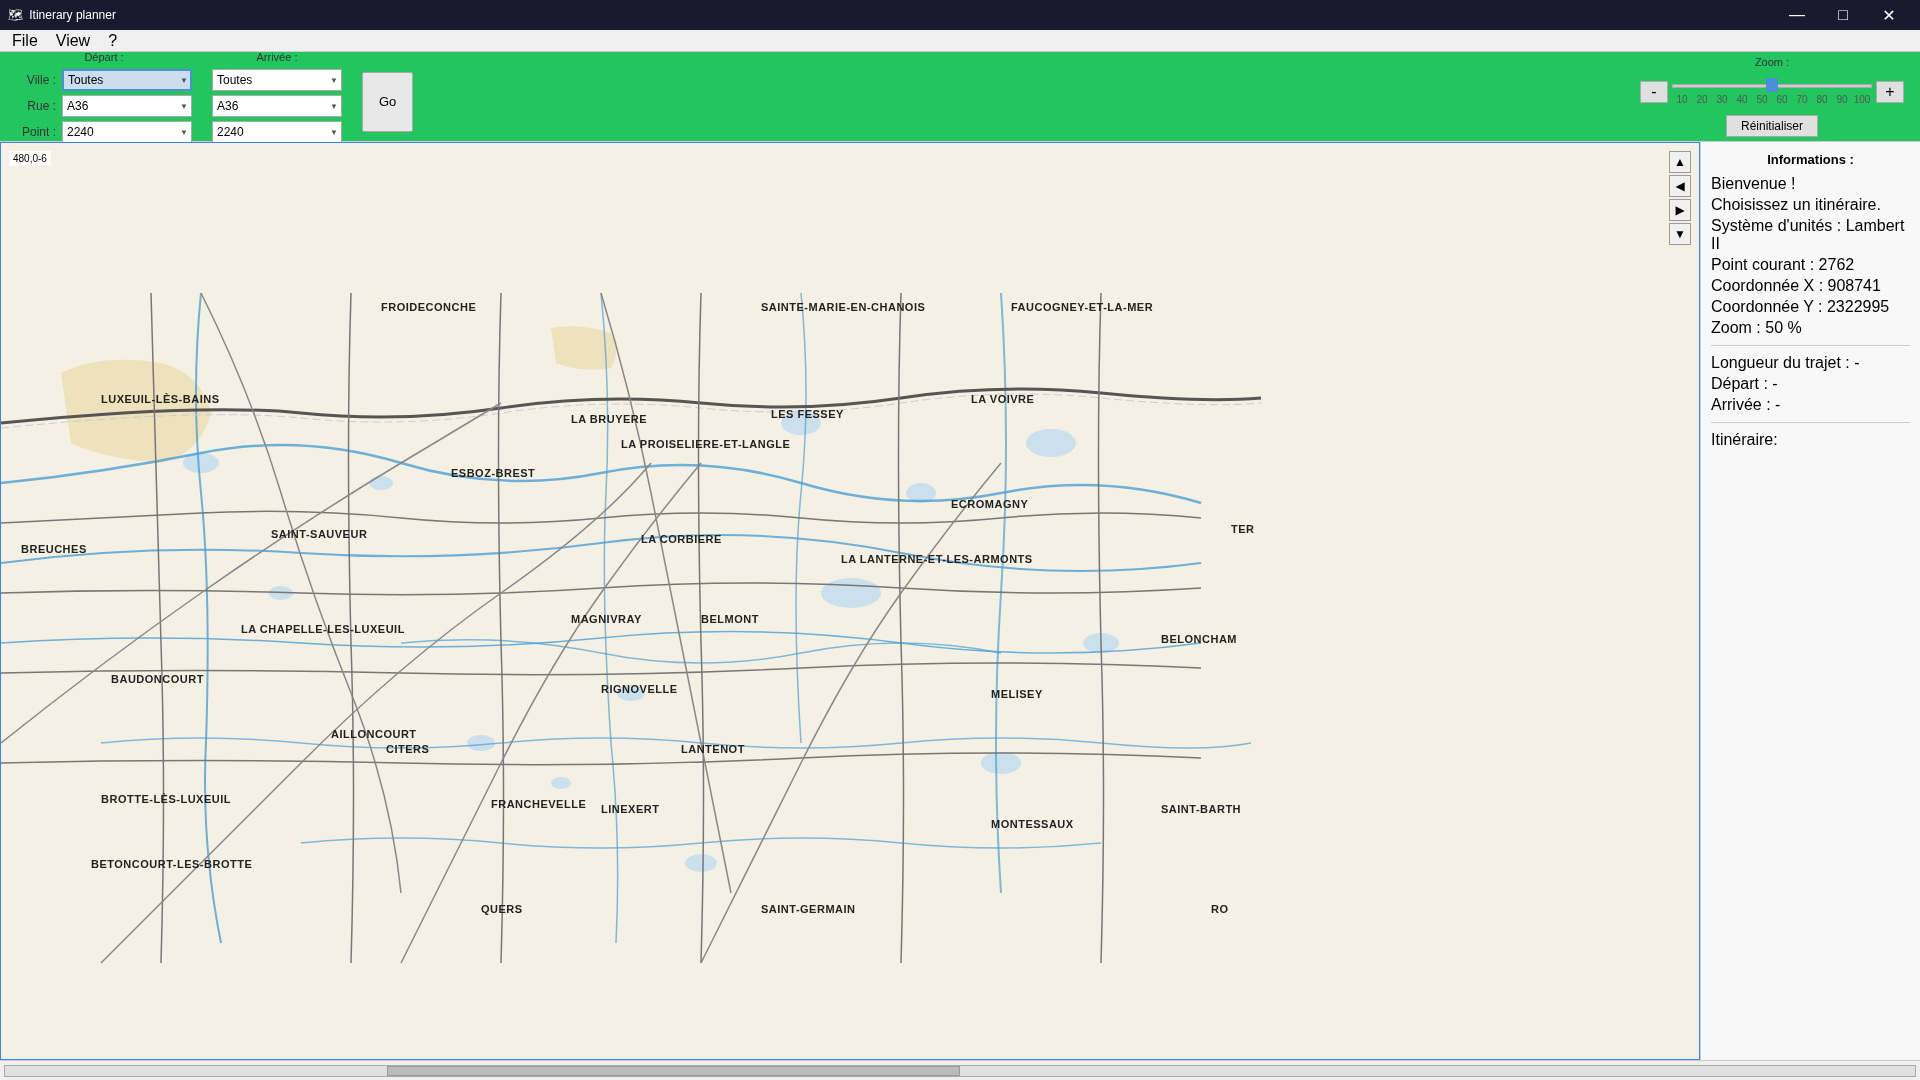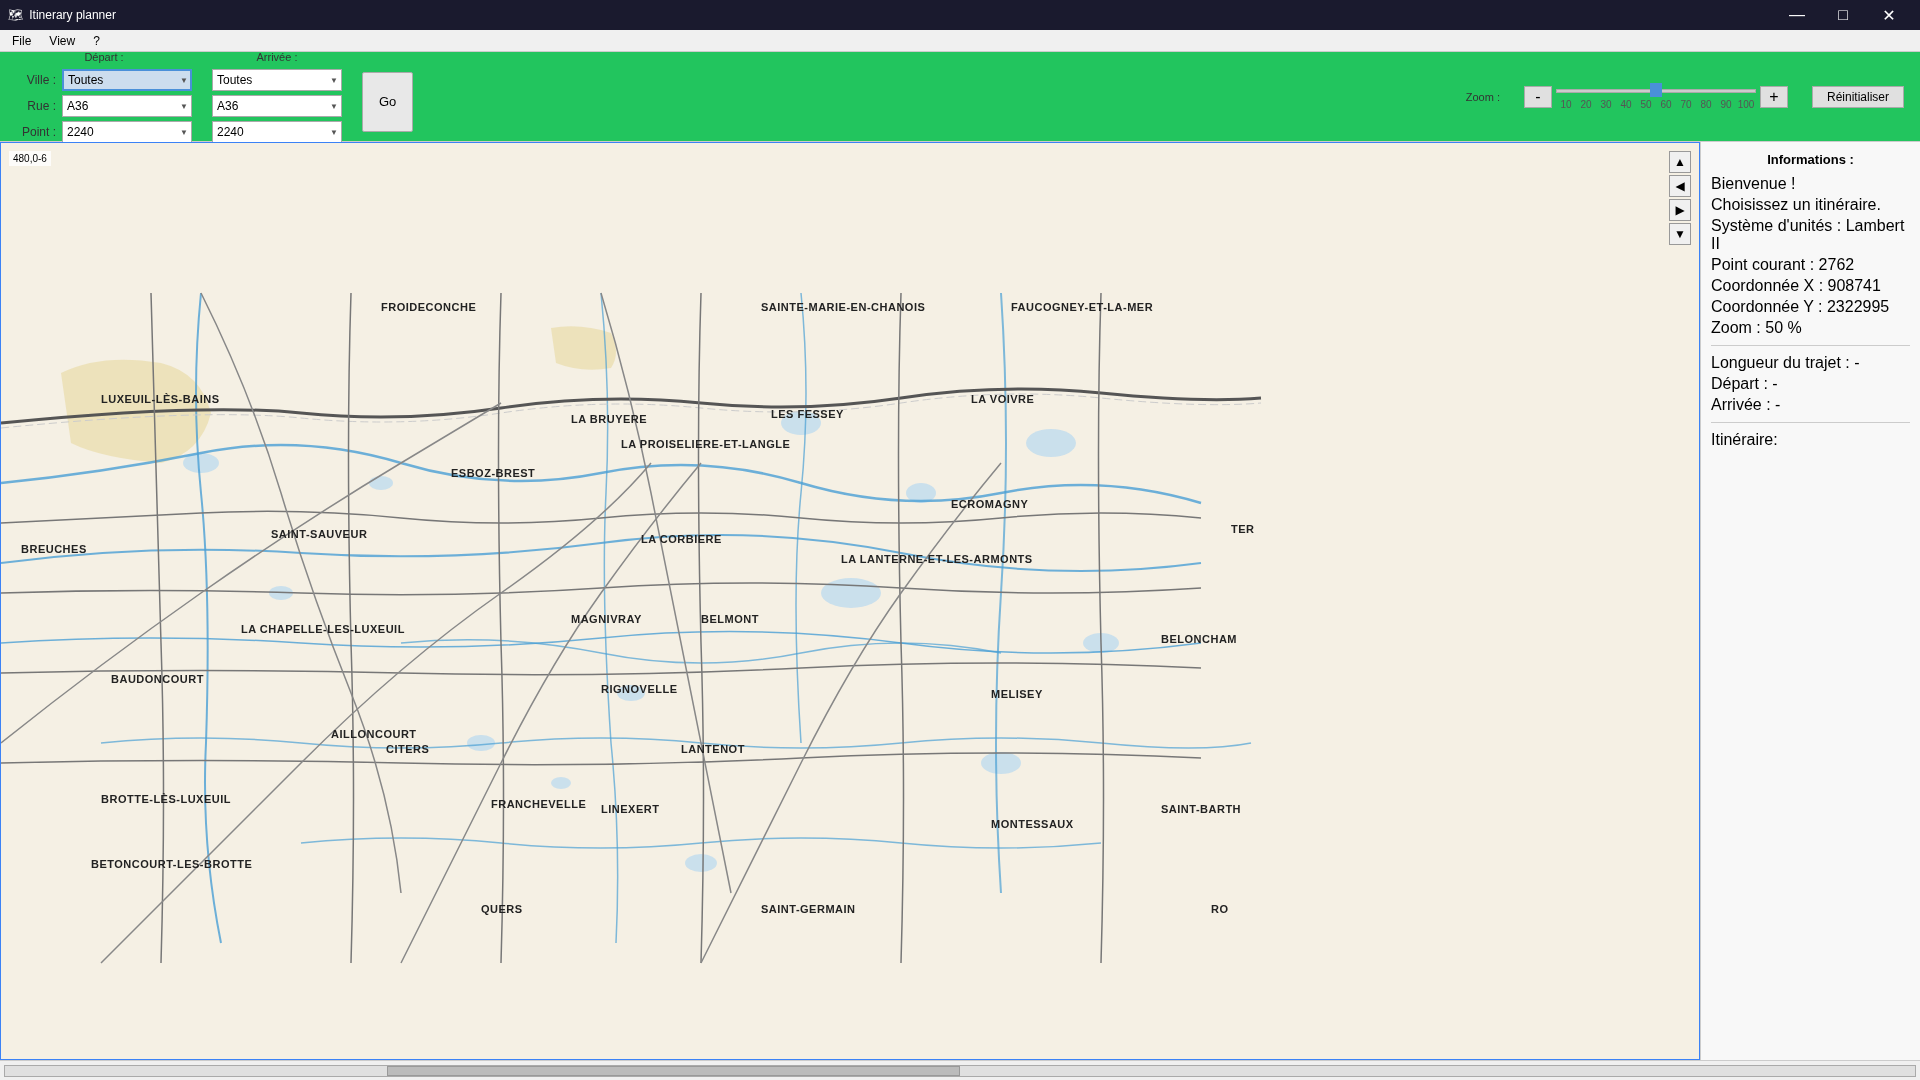--- a/index.html
+++ b/index.html
@@ -30,21 +30,21 @@
       border-bottom: 1px solid #ccc;
       height: 22px;
       display: flex;
       align-items: center;
       padding: 0 4px;
       gap: 2px;
     }
     .menu-item {
       padding: 2px 8px;
       cursor: pointer;
-      font-size: 12px;
+      font-size: 16px;
     }
 
     
     #controls-bar {
       background: #22c55e;
       border-bottom: 1px solid #ccc;
       height: 90px;
       display: flex;
       align-items: center;
       padding: 8px 16px;
@@ -84,21 +84,21 @@
       border: 1px solid #aaa;
       border-radius: 2px;
       padding: 4px 16px;
       cursor: pointer;
       font-size: 13px;
       height: 60px;
       margin-top: 10px;
     }
 
     
-    .zoom-section { display: flex; flex-direction: row; align-items: center; gap: 24px; margin-left: auto; }
+    .zoom-section { display: flex; flex-direction: column; align-items: center; gap: 10px; margin-left: auto; }
     .zoom-title { font-size: 11px; color: #333; }
     .zoom-controls { display: flex; align-items: center; gap: 4px; }
     .zoom-btn {
       width: 28px; height: 22px;
       background: #e0e0e0;
       border: 1px solid #aaa;
       cursor: pointer;
       font-size: 16px;
       display: flex; align-items: center; justify-content: center;
     }

